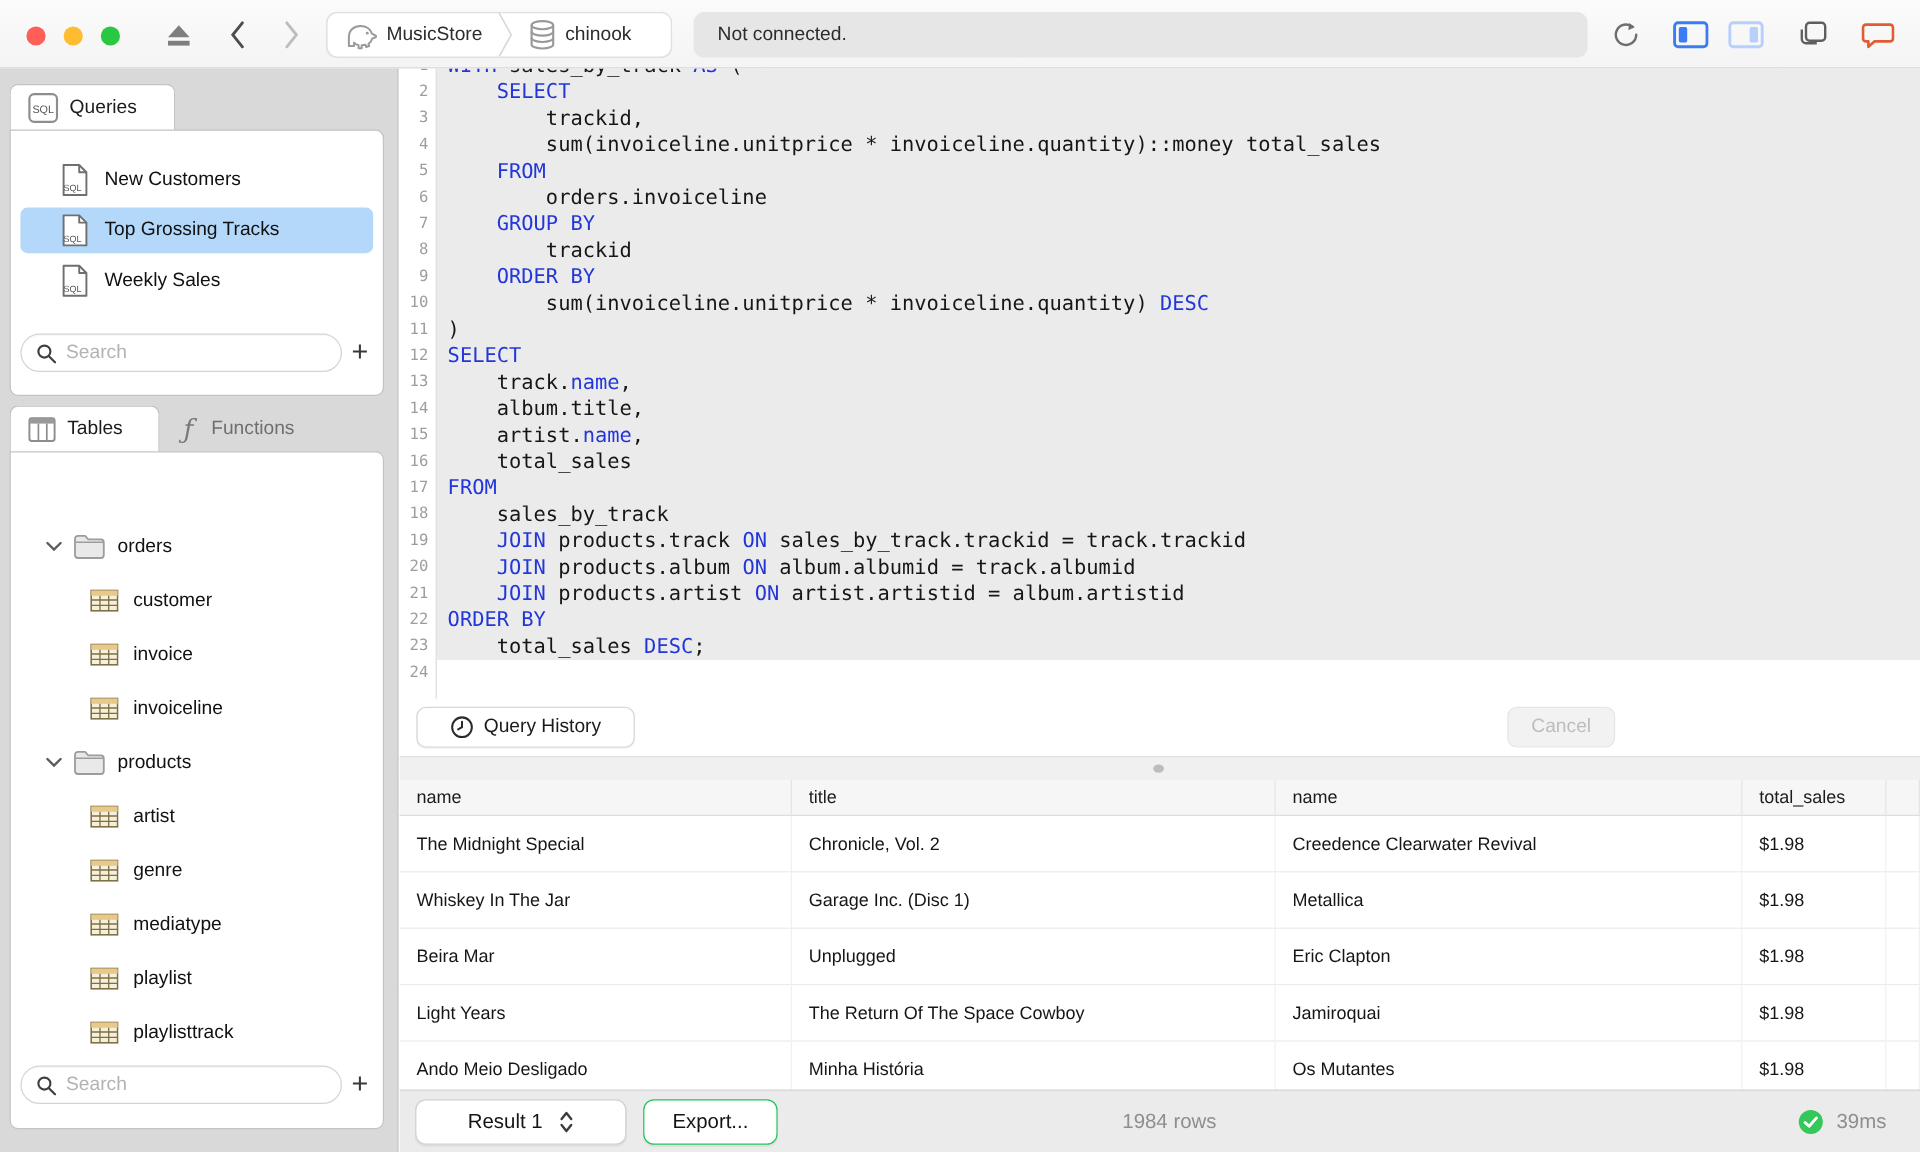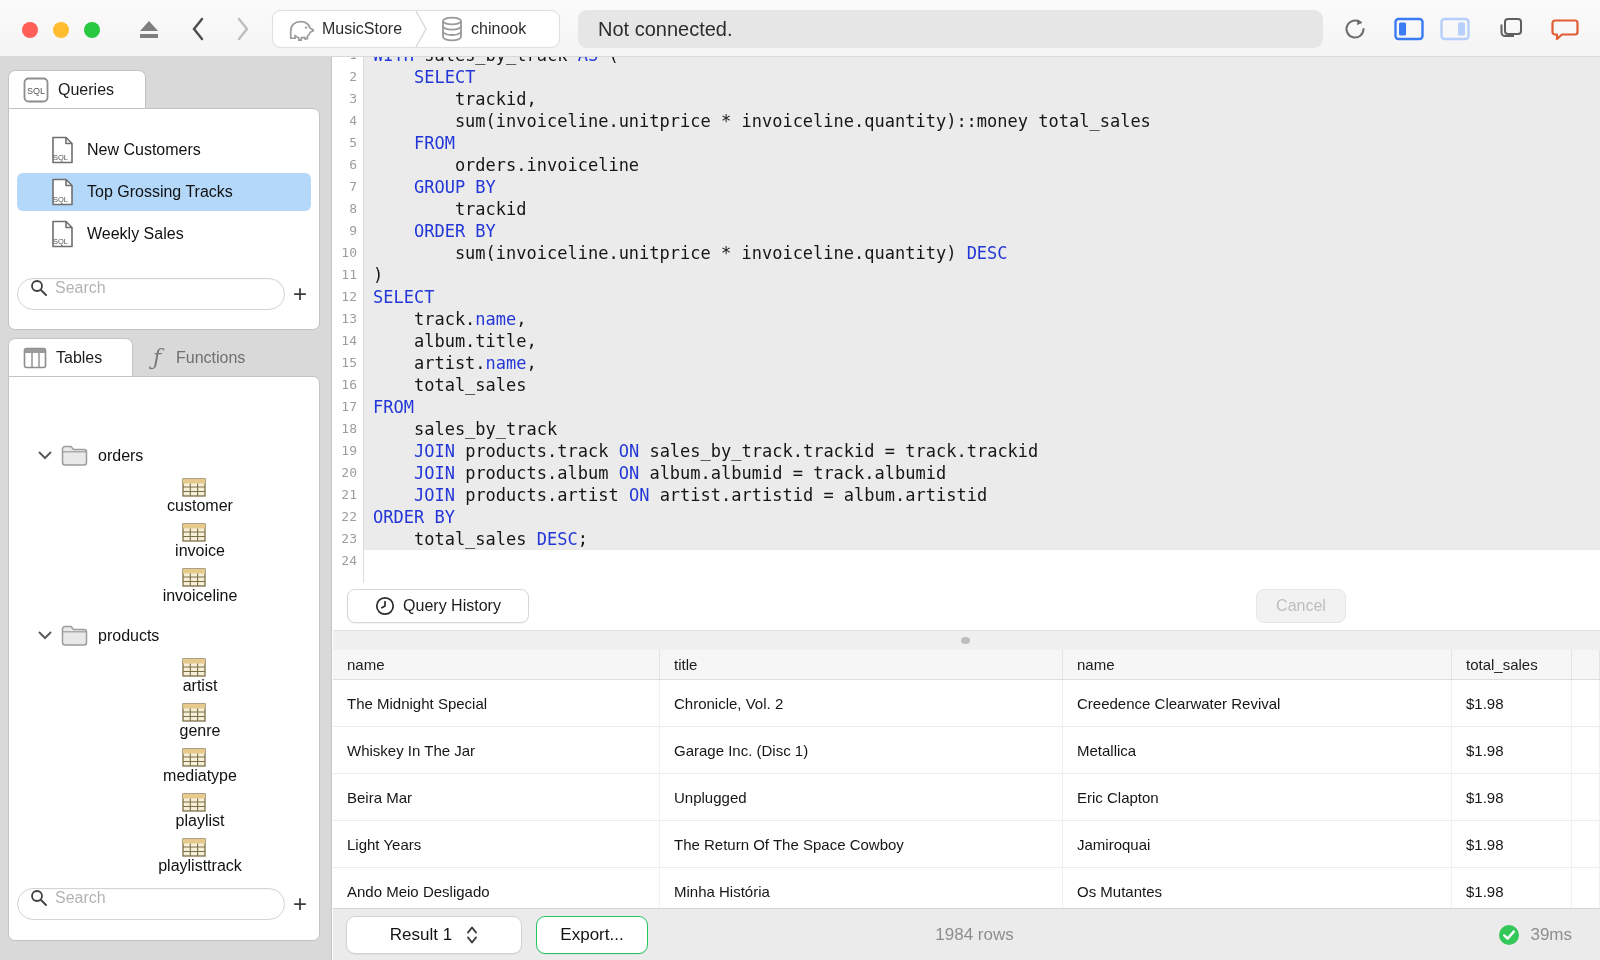--- a/index.html
+++ b/index.html
@@ -13,50 +13,50 @@
   .traffic { position:absolute; top:22px; width:16px; height:16px; border-radius:50%; }
   .traffic.red { left:22px; background:#ff5f57; }
   .traffic.yellow { left:53px; background:#febc2e; }
   .traffic.green { left:84px; background:#28c840; }
   .tb-icon { position:absolute; top:14px; width:30px; height:30px; display:flex; align-items:center; justify-content:center; cursor:default; }
   .breadcrumb { position:absolute; left:272px; top:10px; width:288px; height:38px; background:#fff;
     border:1px solid #e0e0e0; border-radius:9px; display:flex; align-items:center; box-shadow:0 0 1px rgba(0,0,0,.08); }
   .crumb { display:flex; align-items:center; gap:7px; padding:0 12px; height:100%; font-size:16px; color:#2c2c2c; }
   .crumb-sep { width:14px; height:38px; }
   .status-pill { position:absolute; left:578px; top:10px; width:745px; height:38px; background:#e6e6e6;
-    border-radius:9px; display:flex; align-items:center; padding-left:20px; font-size:20px; color:#2c2c2c; }
+    border-radius:9px; display:flex; align-items:center; padding-left:20px; font-size:16px; color:#2c2c2c; }
 
   
   .sidebar { position:absolute; left:0; top:57px; width:332px; height:903px; background:#d9d9d9; border-right:1px solid #c6c6c6; }
   .panel { position:absolute; left:8px; width:312px; background:#fff; border:1px solid #c3c3c3; border-radius:7px; }
   .tab-card { position:absolute; background:#fff; border:1px solid #c3c3c3; border-bottom:none;
     border-radius:7px 7px 0 0; display:flex; align-items:center; gap:9px; padding:0 14px; font-size:16px; color:#1c1c1c; }
   .tab-ghost { position:absolute; display:flex; align-items:center; gap:9px; padding:0 14px; font-size:16px; color:#6f6f6f; }
   .q-panel { top:51px; height:222px; border-top-left-radius:0; }
   .q-tab { left:8px; top:13px; width:138px; height:39px; }
   .t-panel { top:319px; height:565px; border-top-left-radius:0; }
   .t-tab { left:8px; top:281px; width:125px; height:39px; }
   .f-tab { left:133px; top:281px; width:150px; height:39px; }
 
   .query-list { position:absolute; left:6px; top:18px; right:6px; }
   .query-item { display:flex; align-items:center; gap:13px; height:38px; margin:4px 2px; padding-left:34px;
     border-radius:6px; font-size:16px; color:#111; }
   .query-item.selected { background:#b4d8fa; }
   .side-search { position:absolute; left:8px; display:flex; align-items:center; }
-  .search-box { display:flex; gap:8px; width:268px; height:32px; background:#fff;
+  .search-box { display:flex; align-items:center; gap:8px; width:268px; height:32px; background:#fff;
     border:1px solid #d4d4d4; border-radius:16px; padding:0 12px; box-shadow:inset 0 1px 1px rgba(0,0,0,.03); }
   .search-box .ph { color:#b3b3b3; font-size:16px; }
   .plus-btn { width:30px; height:30px; display:flex; align-items:center; justify-content:center;
     font-size:24px; font-weight:300; color:#3a3a3a; }
 
   .tree { position:absolute; left:6px; top:56px; right:6px; }
   .tree-row { display:flex; align-items:center; height:45px; font-size:16px; color:#111; }
   .tree-row .chev { width:20px; margin-left:20px; color:#5c5c5c; }
   .tree-row.folder .label { margin-left:10px; }
-  .tree-row.table { padding-left:60px;flex-direction:column; }
+  .tree-row.table { padding-left:60px; }
   .tree-row.table .label { margin-left:12px; }
 
   
   .main { position:absolute; left:333px; top:57px; right:0; bottom:0; background:#fff; }
   .editor { position:absolute; left:0; top:0; right:0; height:526px; overflow:hidden; background:#fff; }
   .gutter-border { position:absolute; left:30px; top:0; bottom:0; width:1px; background:#dcdcdc; }
   .stmt-highlight { position:absolute; left:31px; right:0; top:-13px; height:506px; background:#ebebeb; }
   .code-line { position:absolute; left:40px; right:0; height:22px; line-height:22px;
     font-family:"DejaVu Sans Mono","Liberation Mono",monospace; font-size:17px; color:#161616; white-space:pre; }
   .code-line .kw { color:#2337d8; }

